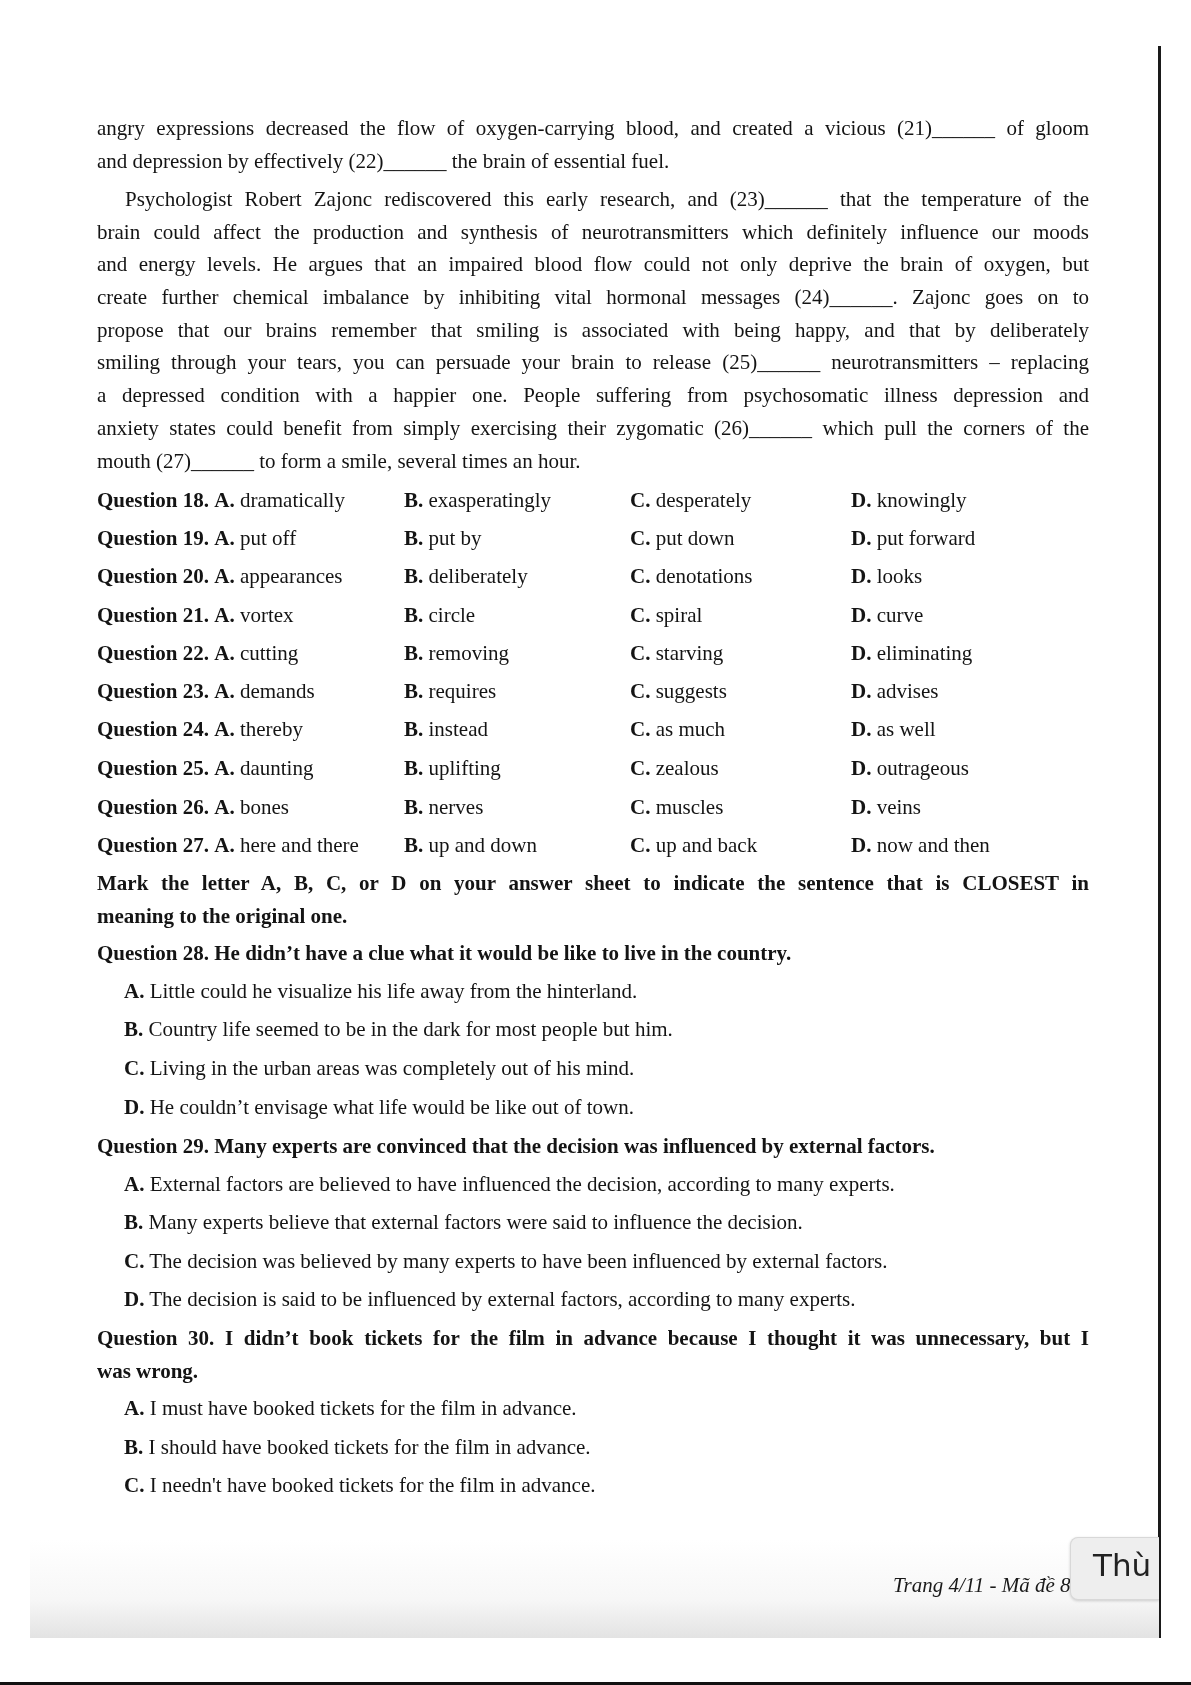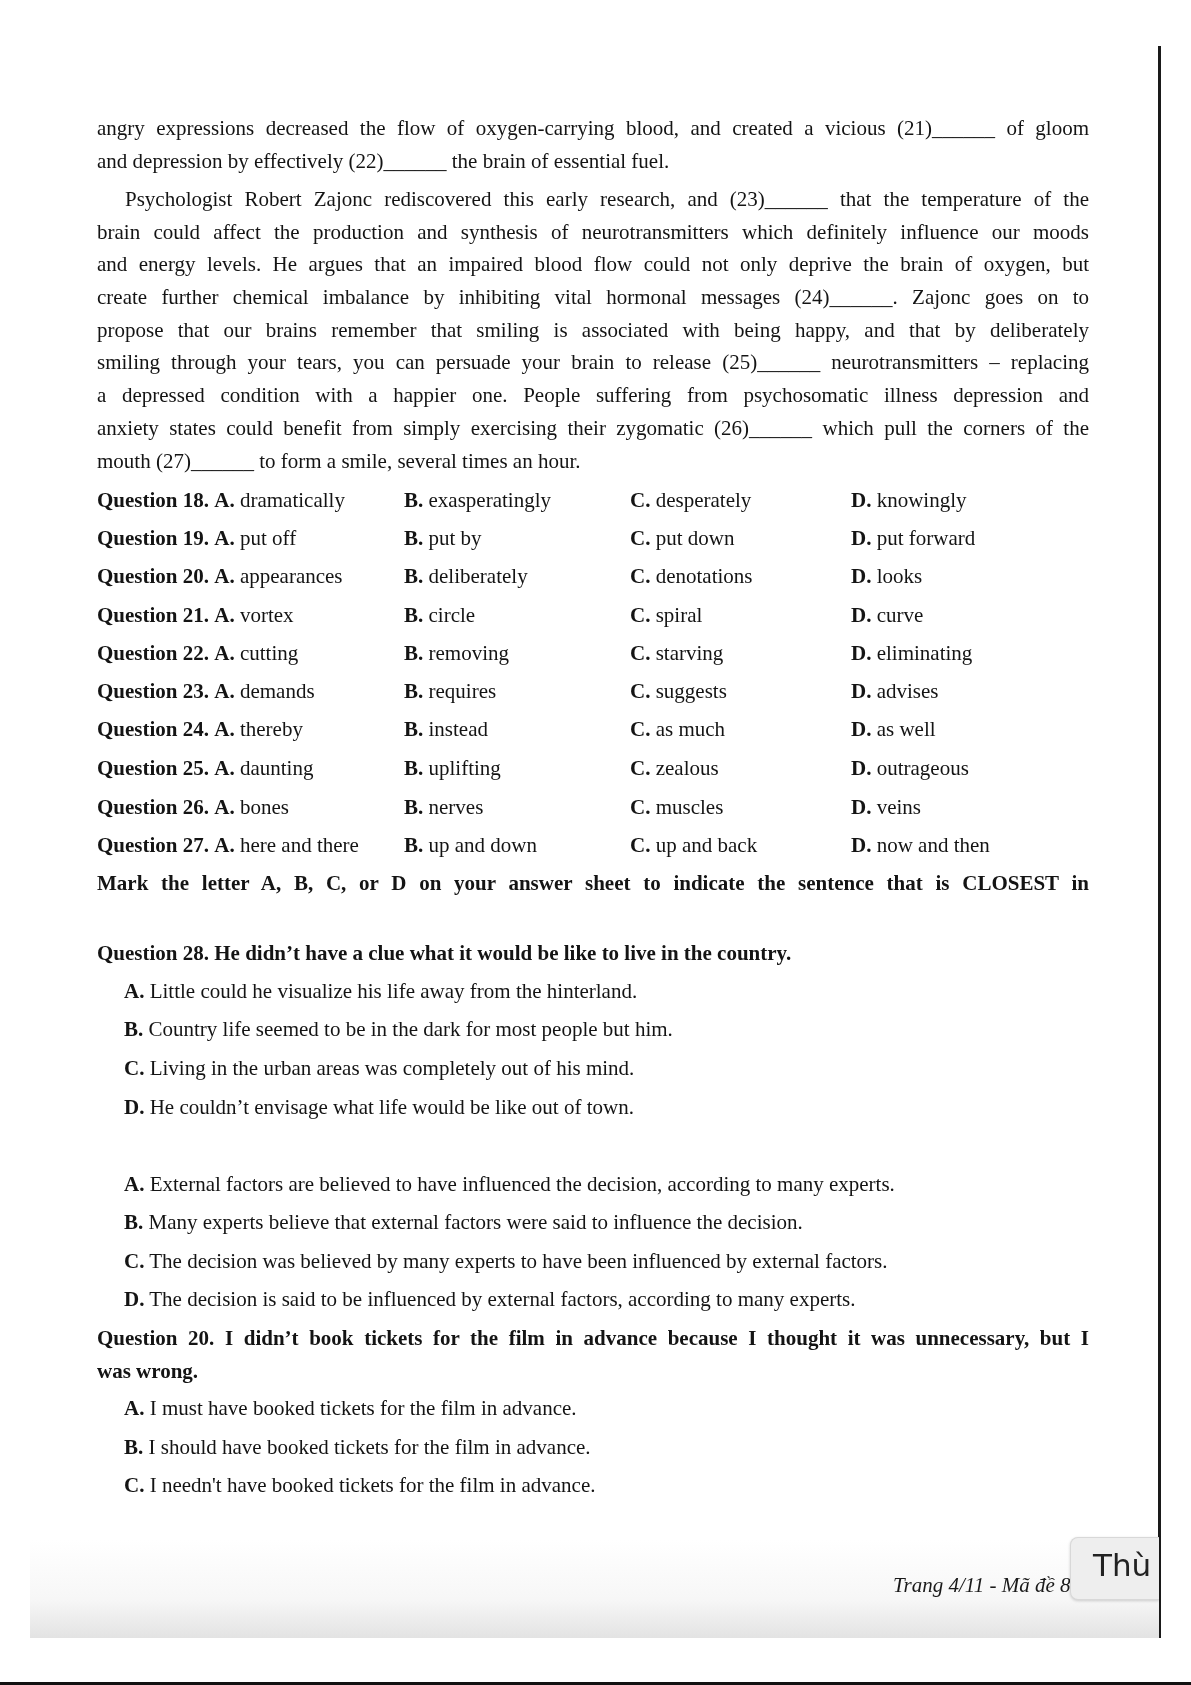--- a/index.html
+++ b/index.html
@@ -115,33 +115,35 @@
     <span class="col c3"><b>D.</b> <span>veins</span></span>
   </div>
   <div class="qrow" style="top:832px;">
     <span class="col c0"><b>Question 27.</b> <b>A.</b> <span>here and there</span></span>
     <span class="col c1"><b>B.</b> <span>up and down</span></span>
     <span class="col c2"><b>C.</b> <span>up and back</span></span>
     <span class="col c3"><b>D.</b> <span>now and then</span></span>
   </div>
 
   <div class="line just b" style="top:870px;">Mark the letter A, B, C, or D on your answer sheet to indicate the sentence that is CLOSEST in</div>
+  <div class="line b" style="top:903px;">meaning to the original one.</div>
 
   <div class="line b" style="top:940px;">Question 28. He didn’t have a clue what it would be like to live in the country.</div>
   <div class="line opt-indent" style="top:978px;"><b>A.</b> <span>Little could he visualize his life away from the hinterland.</span></div>
   <div class="line opt-indent" style="top:1016px;"><b>B.</b> <span>Country life seemed to be in the dark for most people but him.</span></div>
   <div class="line opt-indent" style="top:1055px;"><b>C.</b> <span>Living in the urban areas was completely out of his mind.</span></div>
   <div class="line opt-indent" style="top:1094px;"><b>D.</b> <span>He couldn’t envisage what life would be like out of town.</span></div>
 
+  <div class="line b" style="top:1133px;">Question 29. Many experts are convinced that the decision was influenced by external factors.</div>
   <div class="line opt-indent" style="top:1171px;"><b>A.</b> <span>External factors are believed to have influenced the decision, according to many experts.</span></div>
   <div class="line opt-indent" style="top:1209px;"><b>B.</b> <span>Many experts believe that external factors were said to influence the decision.</span></div>
   <div class="line opt-indent" style="top:1248px;"><b>C.</b> <span>The decision was believed by many experts to have been influenced by external factors.</span></div>
   <div class="line opt-indent" style="top:1286px;"><b>D.</b> <span>The decision is said to be influenced by external factors, according to many experts.</span></div>
 
-  <div class="line just b" style="top:1325px;">Question 20. I didn’t book tickets for the film in advance because I thought it was unnecessary, but I</div>
+  <div class="line just b" style="top:1325px;">Question 30. I didn’t book tickets for the film in advance because I thought it was unnecessary, but I</div>
   <div class="line b" style="top:1358px;">was wrong.</div>
   <div class="line opt-indent" style="top:1395px;"><b>A.</b> <span>I must have booked tickets for the film in advance.</span></div>
   <div class="line opt-indent" style="top:1472px;"><b>C.</b> <span>I needn't have booked tickets for the film in advance.</span></div>
   <div class="line opt-indent" style="top:1434px;"><b>B.</b> <span>I should have booked tickets for the film in advance.</span></div>
 
   <div class="footer-shade"></div>
   <div class="footer-text">Trang 4/11 - Mã đề 8</div>
 
   <div class="popup">
     <span>Thù</span>

